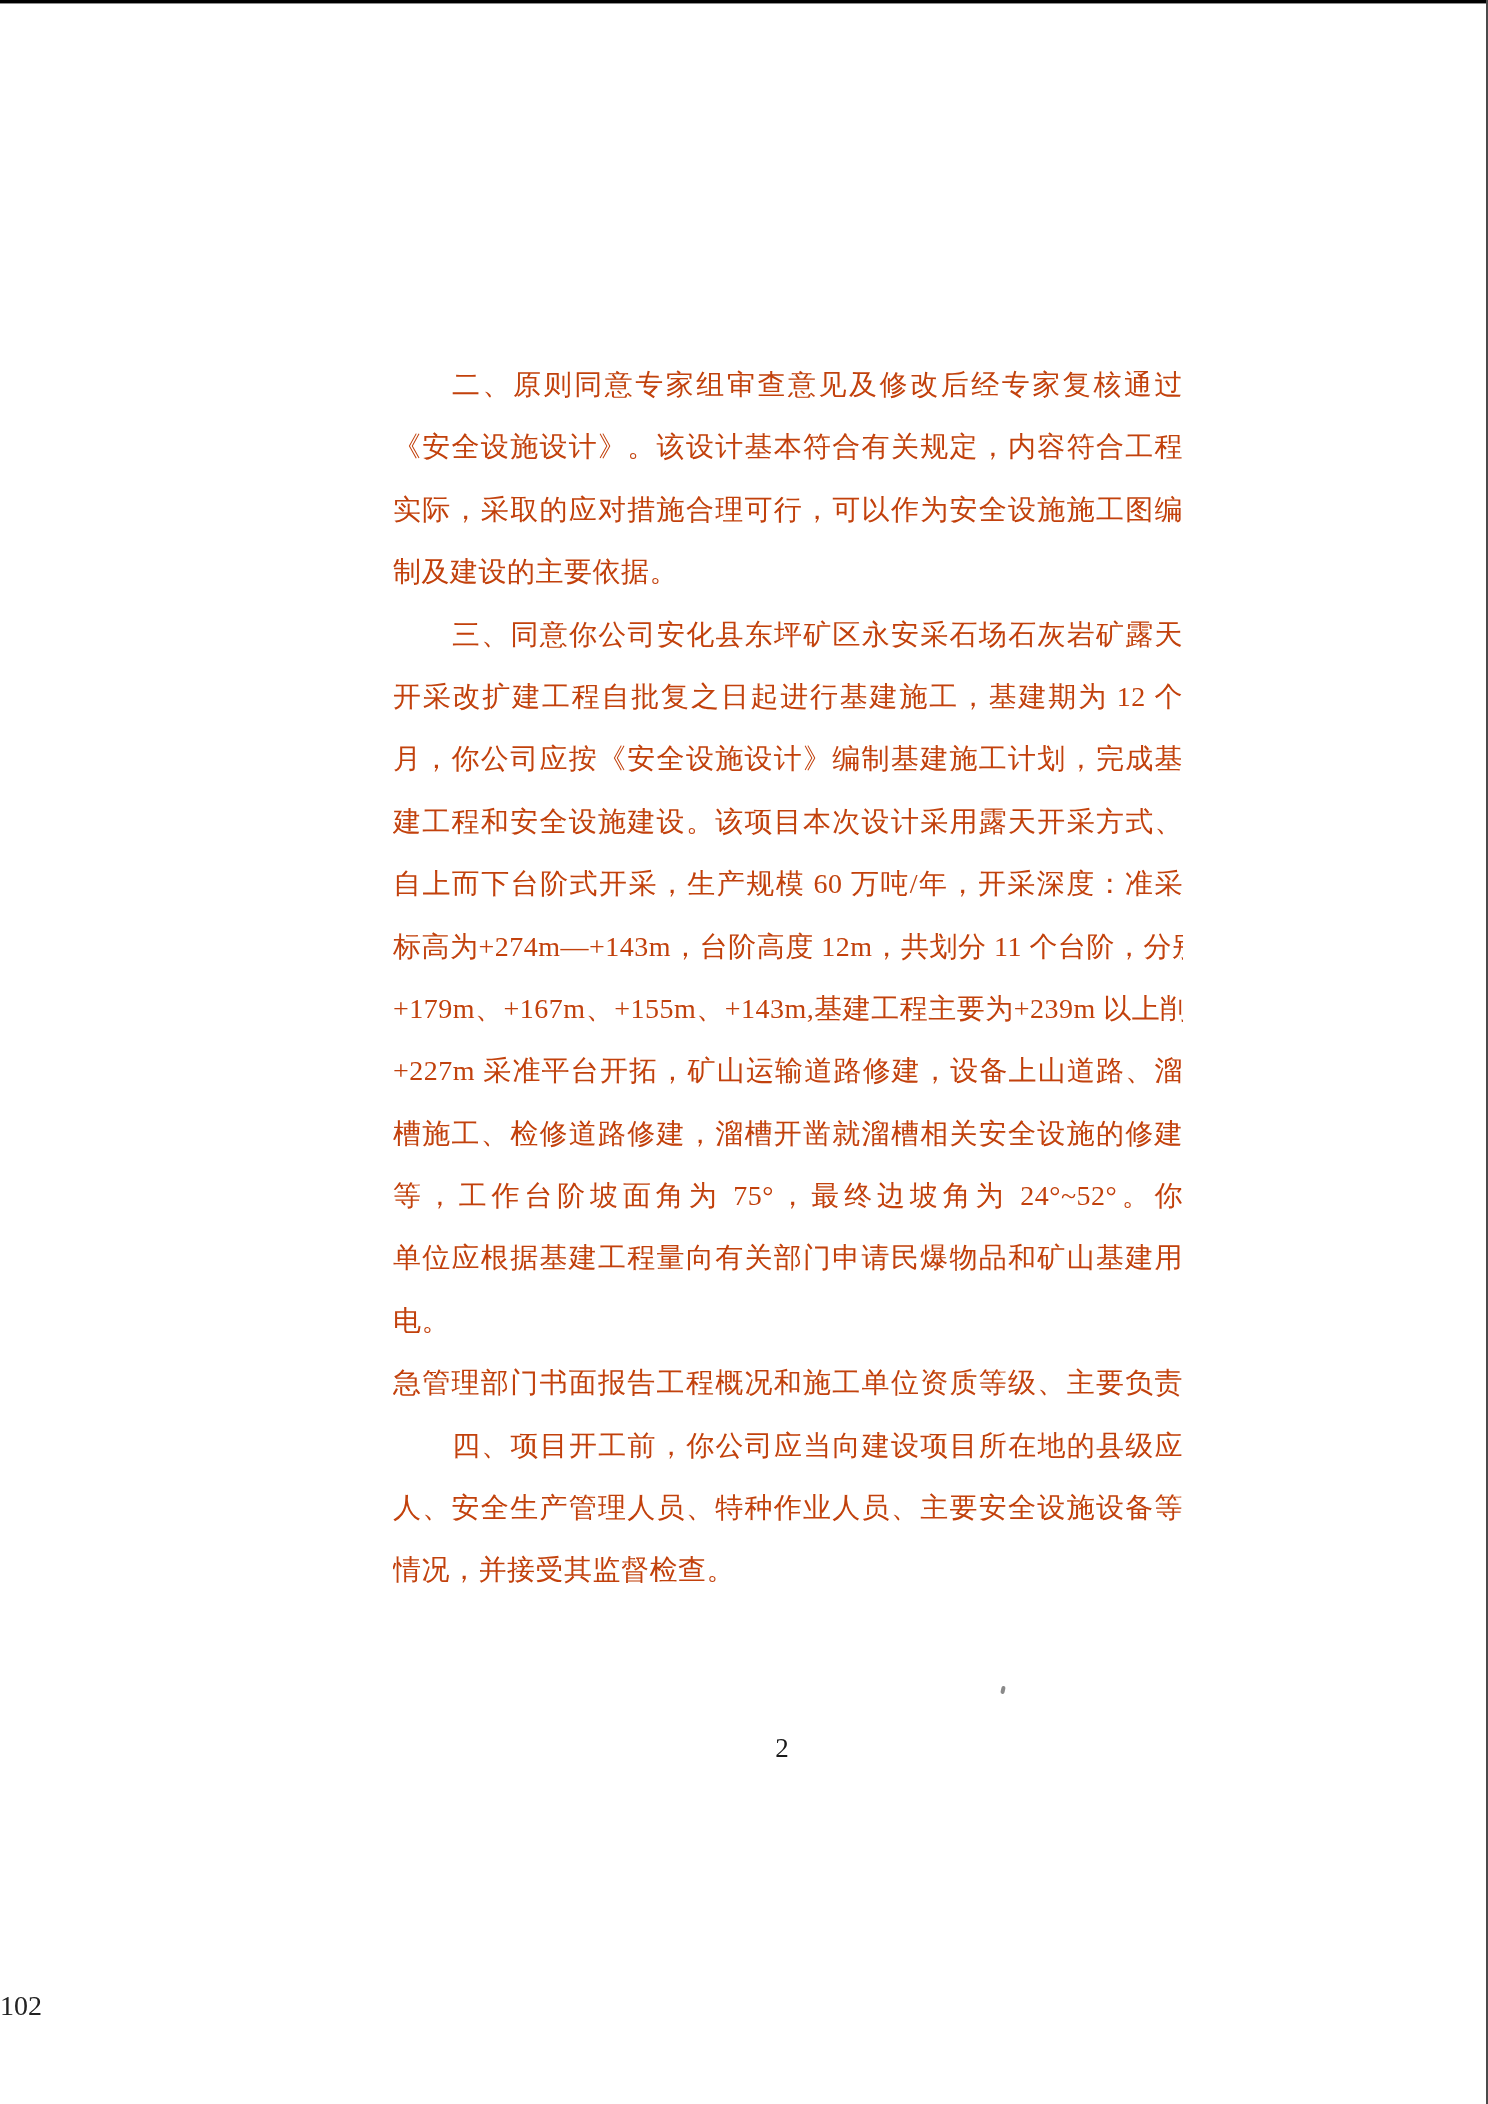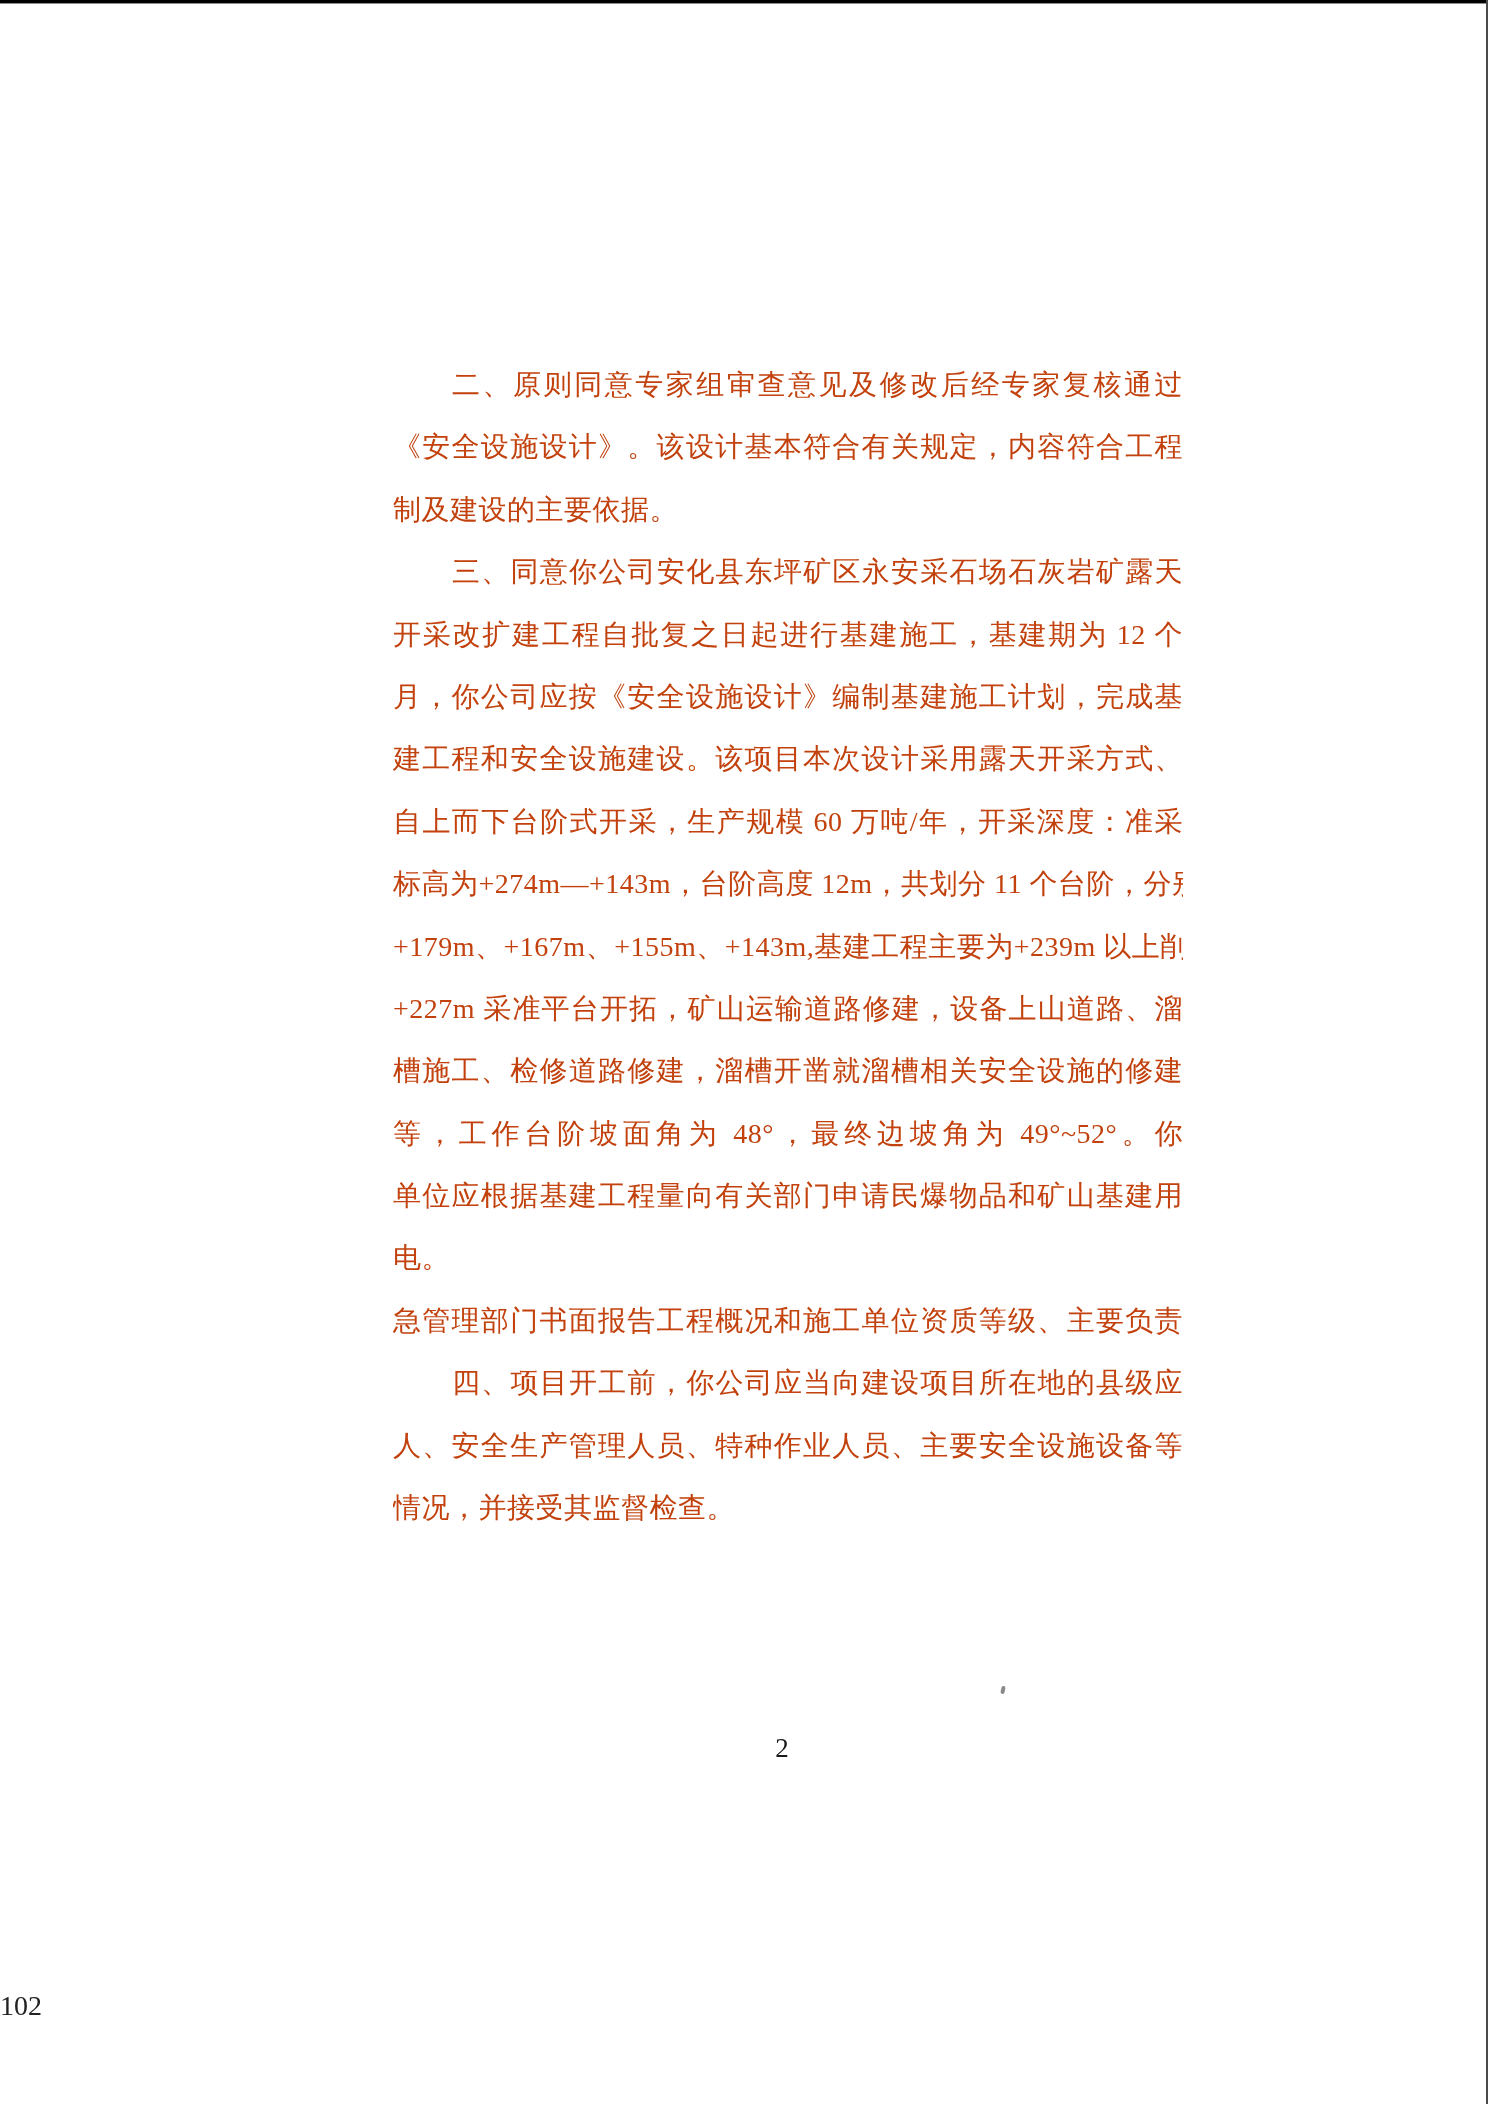--- a/index.html
+++ b/index.html
@@ -85,31 +85,32 @@
 </head>
 <body>
 
 <div class="scan-top-bar"></div>
 <div class="scan-right-line"></div>
 <div class="scan-speck"></div>
 
 <div class="text-block">
     <div class="line indent">二、原则同意专家组审查意见及修改后经专家复核通过</div>
     <div class="line">《安全设施设计》。该设计基本符合有关规定，内容符合工程</div>
+    <div class="line">实际，采取的应对措施合理可行，可以作为安全设施施工图编</div>
     <div class="line end">制及建设的主要依据。</div>
     <div class="line indent">三、同意你公司安化县东坪矿区永安采石场石灰岩矿露天</div>
     <div class="line">开采改扩建工程自批复之日起进行基建施工，基建期为 12 个</div>
     <div class="line">月，你公司应按《安全设施设计》编制基建施工计划，完成基</div>
     <div class="line">建工程和安全设施建设。该项目本次设计采用露天开采方式、</div>
     <div class="line">自上而下台阶式开采，生产规模 60 万吨/年，开采深度：准采</div>
     <div class="line">标高为+274m—+143m，台阶高度 12m，共划分 11 个台阶，分别</div>
     <div class="line">+179m、+167m、+155m、+143m,基建工程主要为+239m 以上削顶，</div>
     <div class="line">+227m 采准平台开拓，矿山运输道路修建，设备上山道路、溜</div>
     <div class="line">槽施工、检修道路修建，溜槽开凿就溜槽相关安全设施的修建</div>
-    <div class="line">等，工作台阶坡面角为 48°，最终边坡角为 49°~52°。你</div>
+    <div class="line">等，工作台阶坡面角为 75°，最终边坡角为 24°~52°。你</div>
     <div class="line">单位应根据基建工程量向有关部门申请民爆物品和矿山基建用</div>
     <div class="line end">电。</div>
     <div class="line">急管理部门书面报告工程概况和施工单位资质等级、主要负责</div>
     <div class="line indent">四、项目开工前，你公司应当向建设项目所在地的县级应</div>
     <div class="line">人、安全生产管理人员、特种作业人员、主要安全设施设备等</div>
     <div class="line end">情况，并接受其监督检查。</div>
   </div>
 
 <div class="pagenum-inner">2</div>
 

